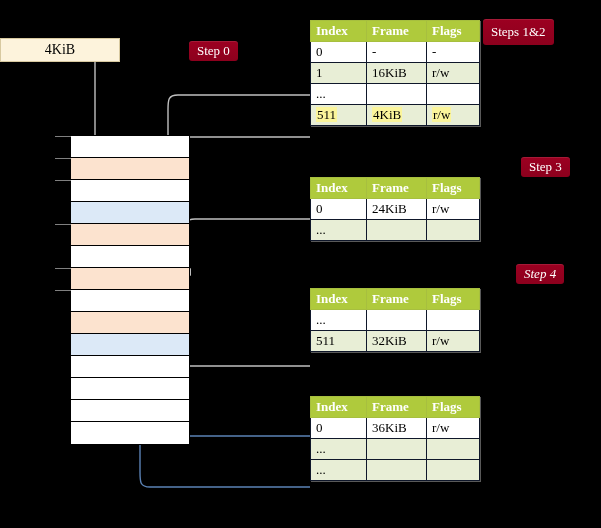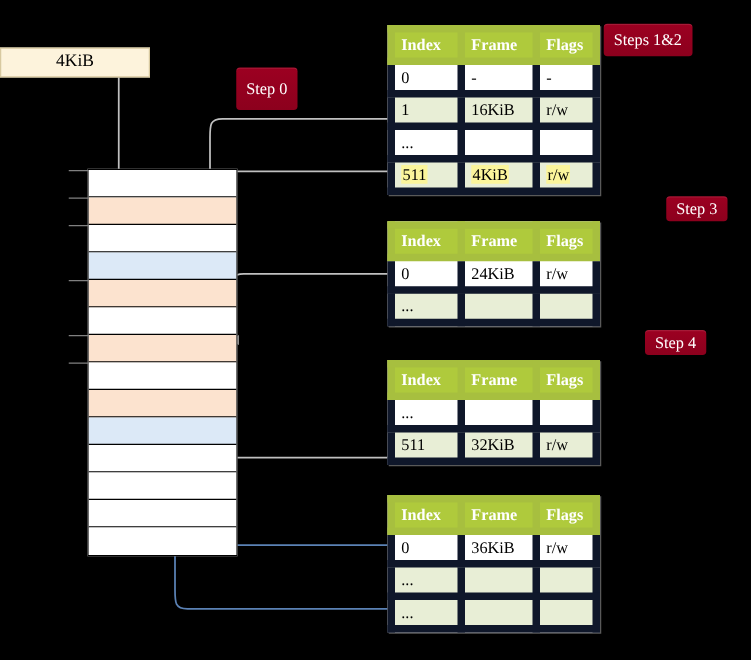--- a/index.html
+++ b/index.html
@@ -85,21 +85,21 @@
   
   .pt {
     position: absolute;
     width: 170px;
     border-collapse: collapse;
     background: #ffffff;
     font-size: 13px;
     box-shadow: 1px 1px 0 rgba(255,255,255,0.35);
   }
   .pt th, .pt td {
-    border: 6px solid #0f172a;
+    border: 1px solid #0f172a;
     padding: 2px 5px;
     text-align: left;
     height: 18px;
     box-sizing: border-box;
     color: #000000;
     font-weight: normal;
   }
   .pt th {
     background: #AFCA3C;
     color: #ffffff;
@@ -147,30 +147,30 @@
 
     <path d="M310,436 L168,436 C158,436 158,431 158,421 L158,335" stroke="#5B82B5" stroke-width="1.4" fill="none" marker-end="url(#ah-blue-up)"></path>
 
     <path d="M310,487 L150,487 C140,487 140,482 140,472 L140,245" stroke="#5B82B5" stroke-width="1.4" fill="none" marker-end="url(#ah-blue-up)"></path>
   </svg>
 
   <div class="page-box" style="left:0px; top:38px; width:120px; height:24px;">
     <span>4KiB</span>
   </div>
 
-  <div class="step-badge" style="left:189px; top:54px; height:34px;">
+  <div class="step-badge" style="left:189px; top:41px; height:20px;">
     <span>Step 0</span>
   </div>
   <div class="step-badge" style="left:483px; top:19px; height:26px;">
     <span>Steps 1&amp;2</span>
   </div>
-  <div class="step-badge" style="left:533px; top:157px; height:20px;">
+  <div class="step-badge" style="left:521px; top:157px; height:20px;">
     <span>Step 3</span>
   </div>
-  <div class="step-badge" style="left:516px; top:264px; height:20px;">
+  <div class="step-badge" style="left:516px; top:264px; height:20px;font-style:italic;">
     <span>Step 4</span>
   </div>
 
   <div class="mem-col" id="mem-col">
       <div class="mem-row"></div>
       <div class="mem-row peach"></div>
       <div class="mem-row"></div>
       <div class="mem-row blue"></div>
       <div class="mem-row peach"></div>
       <div class="mem-row"></div>

